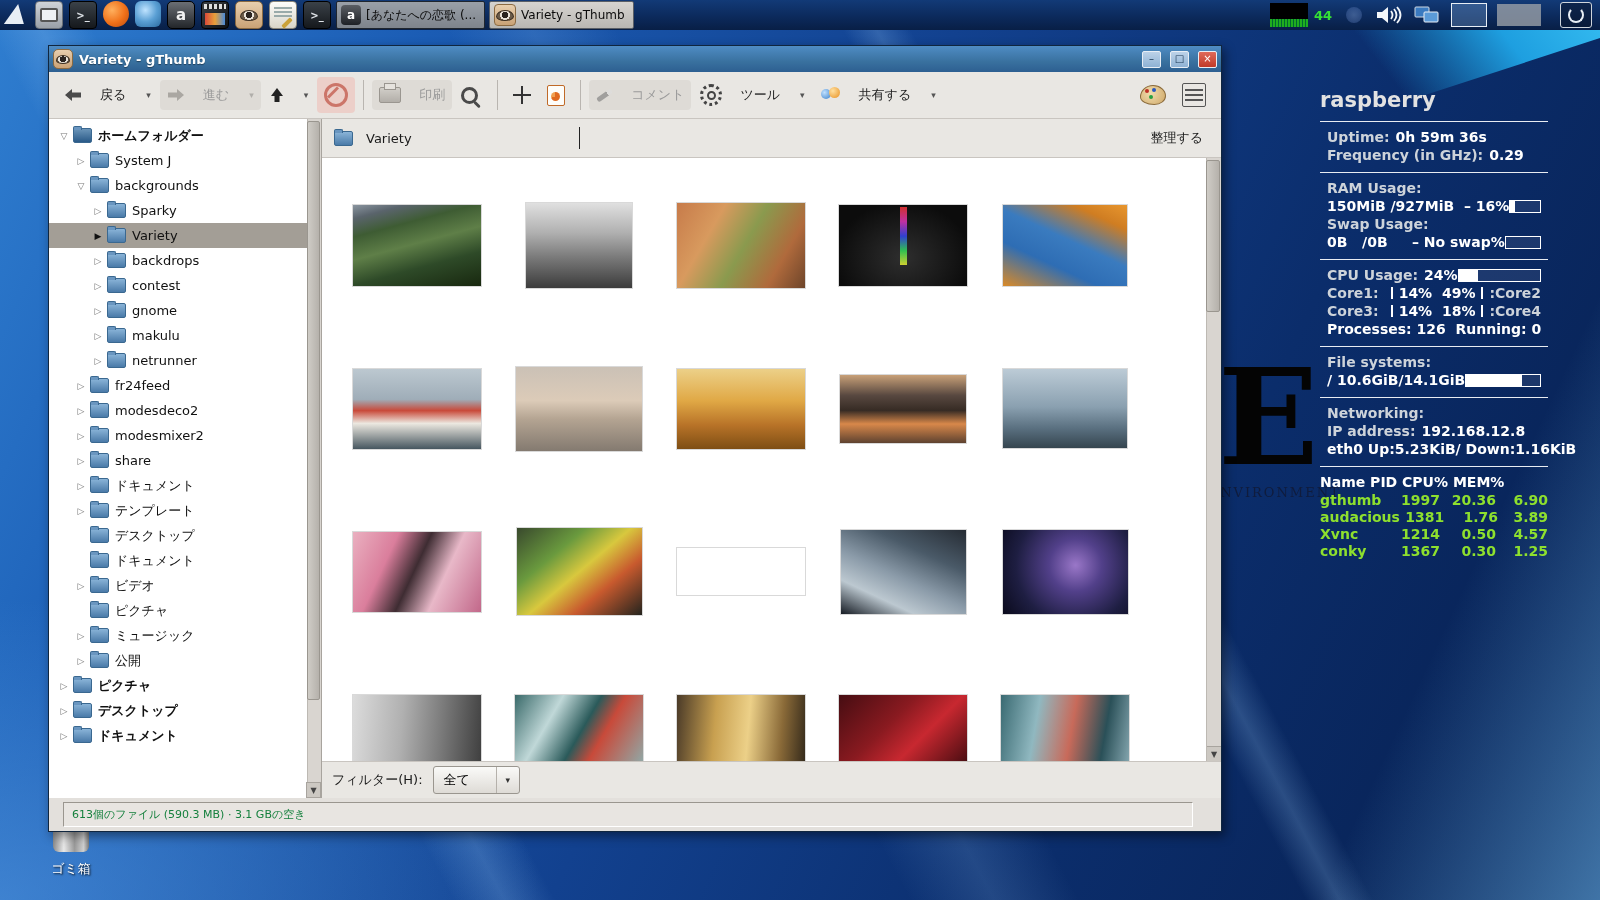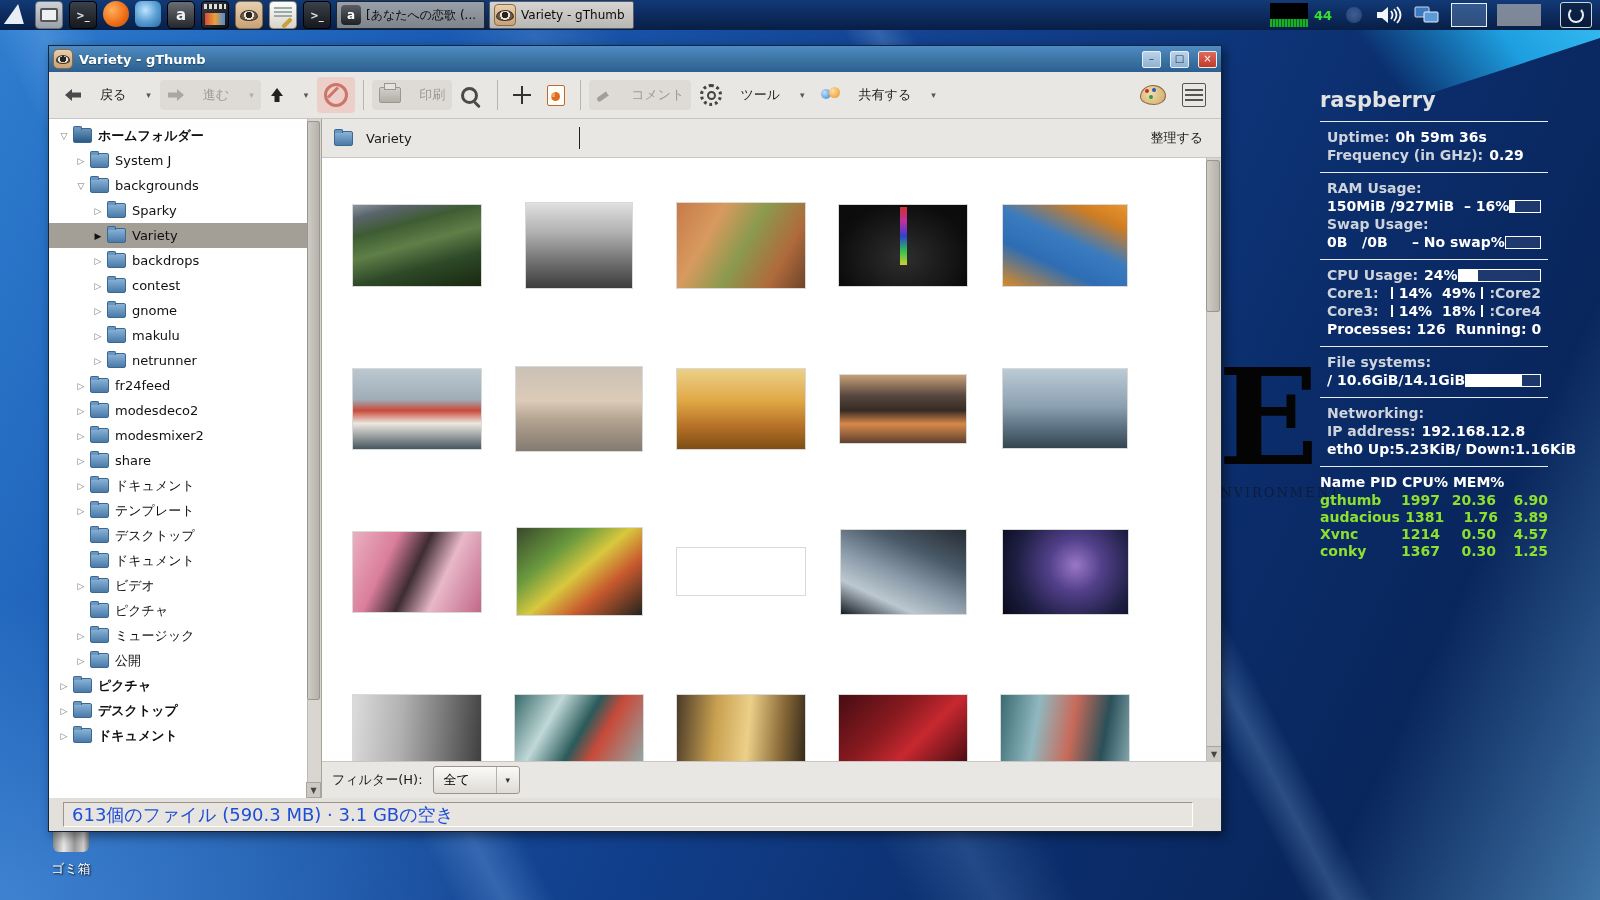--- a/index.html
+++ b/index.html
@@ -137,21 +137,21 @@
   .vscroll{position:absolute;right:0;top:0;width:14px;height:100%;background:#d9d5d0;border-left:1px solid #bdb9b3}
   .vthumb{position:absolute;right:1px;top:2px;width:12px;height:150px;background:linear-gradient(90deg,#cfccc6,#b5b1ab);border:1px solid #9a968f;border-radius:2px}
   .varrow{position:absolute;right:0;bottom:0;width:14px;height:14px;background:#ccc8c2;border-top:1px solid #a8a49e;font-size:8px;color:#444;display:flex;align-items:center;justify-content:center}
   .filterbar{height:36px;background:#e9e7e3;display:flex;align-items:center;padding:0 10px;gap:10px}
   .filter-label{font-size:13px;color:#1a1a1a}
   .combo{display:flex;align-items:center;background:linear-gradient(#fafaf8,#dedbd6);border:1px solid #9a968f;border-radius:3px;height:26px}
   .combo-value{font-size:13px;padding:0 26px 0 10px;border-right:1px solid #b5b1ab;height:100%;display:flex;align-items:center}
   .combo-arrow{width:22px;text-align:center;font-size:9px;color:#333}
   .statusbar{height:33px;background:#e3e0dc;display:flex;align-items:center;padding:0 14px 0 14px}
   .statusfield{flex:1;height:23px;border:1px solid #9a968f;border-right-color:#fff;border-bottom-color:#fff;
-    background:#e8e5e1;display:flex;align-items:center;padding:0 8px;font-size:18px;color:#1d4ed8;margin-right:14px}
+    background:#e8e5e1;display:flex;align-items:center;padding:0 8px;font-size:11px;color:#15803d;margin-right:14px}
   
   .conky{position:absolute;left:1320px;top:88px;width:228px;z-index:5;color:#fff;font-weight:bold;font-size:14px}
   .c-host{font-size:21px;color:#e2e2e2}
   .c-kernel{font-size:15px;color:#f2f2f2;margin-top:2px}
   .c-hr{border:none;border-top:1px solid #e8ecf2;margin:9px 0 7px 0}
   .c-clock{font-size:52px;color:#c6c6c6;text-align:center;letter-spacing:4px;line-height:1.0}
   .c-date{font-size:19px;color:#c9c9c9;text-align:center;margin:2px 0 6px 0}
   .c-line{display:flex;align-items:center;margin:2px 7px;white-space:pre}
   .c-label{color:#cdd3da;margin-right:6px}
   .c-val{color:#fff}

